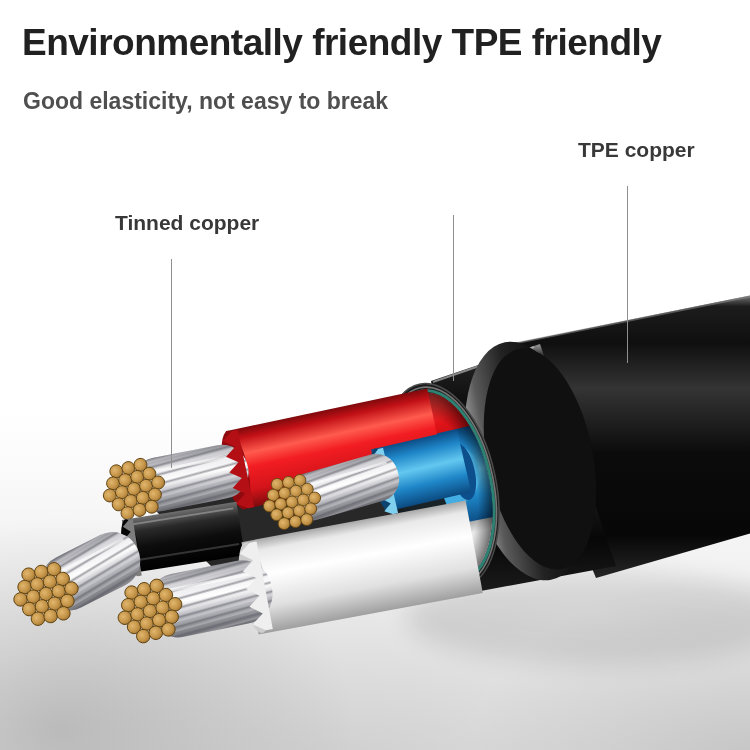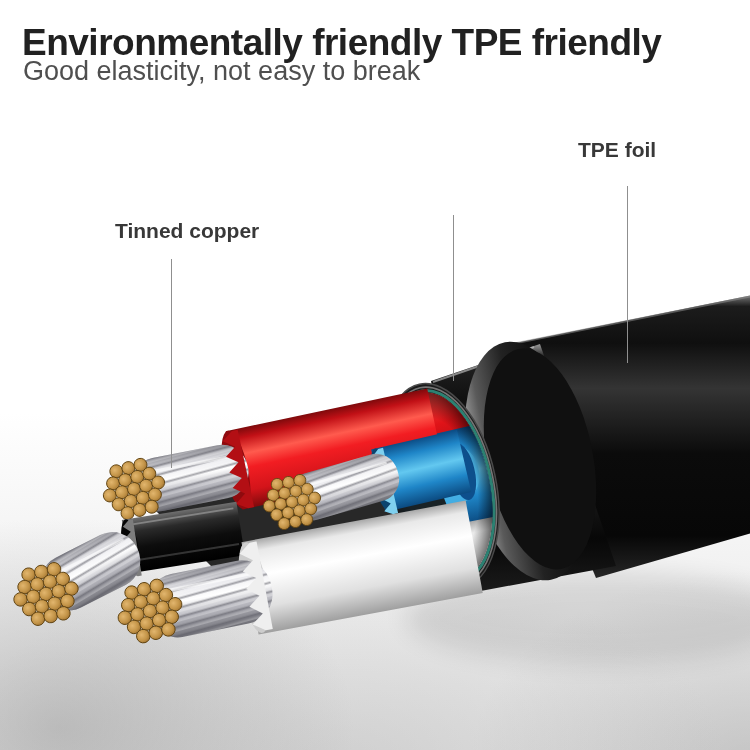--- a/index.html
+++ b/index.html
@@ -15,27 +15,27 @@
       radial-gradient(520px 270px at 45% 102%, rgba(175,175,175,.38), rgba(175,175,175,0) 75%),
       radial-gradient(360px 250px at 100% 102%, rgba(150,150,150,.40), rgba(150,150,150,0) 78%),
       linear-gradient(180deg,#ffffff 0%,#ffffff 55%,#efefef 80%,#e3e3e3 100%);
   }
   .title{
     position:absolute;left:22px;top:22px;
     font-size:37px;font-weight:700;color:#212121;letter-spacing:-0.5px;
     white-space:nowrap;
   }
   .subtitle{
-    position:absolute;left:23px;top:56px;
-    font-size:27px;font-weight:400;color:#4f4f4f;white-space:nowrap;
+    position:absolute;left:23px;top:88px;
+    font-size:23px;font-weight:700;color:#4f4f4f;white-space:nowrap;
   }
   .callout{
     position:absolute;font-size:21px;font-weight:700;color:#383838;white-space:nowrap;
   }
-  .callout.tinned{left:115px;top:219px;text-align:center;}
+  .callout.tinned{left:115px;top:211px;text-align:center;}
   .callout.foil{left:378px;top:175px;}
   .callout.shell{left:578px;top:138px;}
   .leader{
     position:absolute;width:1px;background:#8f8f8f;
   }
   .leader.tinned{left:171px;top:259px;height:209px;}
   .leader.foil{left:453px;top:215px;height:166px;}
   .leader.shell{left:627px;top:186px;height:177px;}
   svg{position:absolute;left:0;top:0;}
 </style>
@@ -272,18 +272,18 @@
       <g transform="translate(150 611) rotate(-15) scale(13)">
         <use href="#hex19"></use>
       </g>
     </g>
   </svg>
 
   <div class="title">Environmentally friendly TPE friendly</div>
   <div class="subtitle">Good elasticity, not easy to break</div>
 
   <div class="callout tinned">Tinned copper</div>
-  <div class="callout shell">TPE foil</div>
+  <div class="callout shell">TPE copper</div>
 
   <div class="leader tinned"></div>
   <div class="leader foil"></div>
   <div class="leader shell"></div>
 </div>
 
 </body></html>

